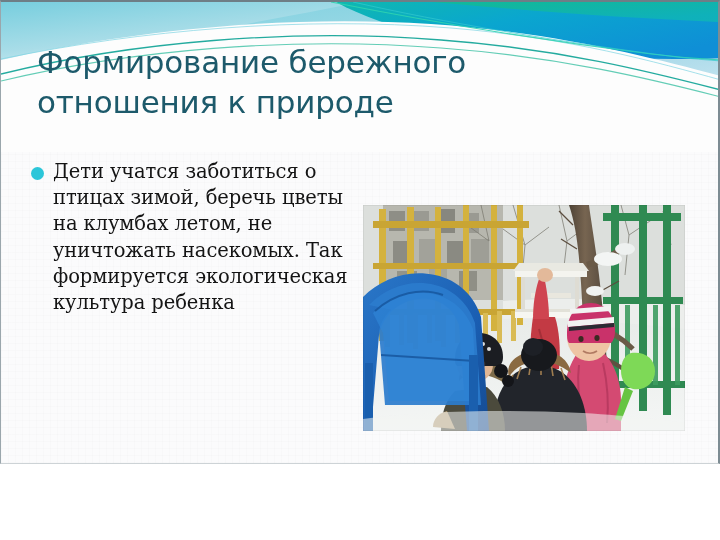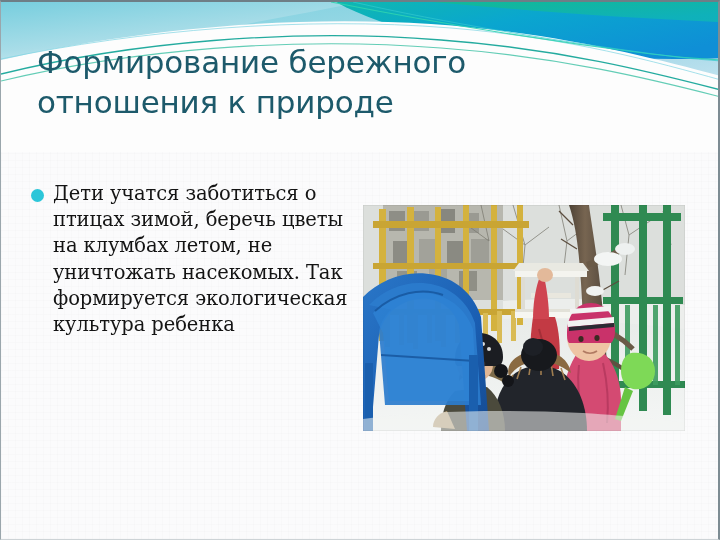--- a/index.html
+++ b/index.html
@@ -7,21 +7,21 @@
     padding: 0;
     background: #ffffff;
   }
   body {
     font-family: "Liberation Sans", sans-serif;
   }
 
   #slide {
     position: relative;
     width: 720px;
-    height: 540px;
+    height: 464px;
     overflow: hidden;
     background: #e5e5e5;
     box-sizing: border-box;
     border-top: 2px solid #6e7e86;
     border-left: 1px solid #9aa6ac;
     border-right: 2px solid #7d8c93;
     border-bottom: 1px solid #cdd3d6;
   }
 
   
@@ -60,21 +60,20 @@
     letter-spacing: -0.2px;
     white-space: pre-line;
   }
 
   
   .body-block {
     position: absolute;
     left: 30px;
     top: 157px;
     width: 318px;
-    margin-top: 22px;
   }
   .bullet-row {
     display: flex;
     align-items: flex-start;
   }
   .bullet-dot {
     flex: 0 0 auto;
     width: 13px;
     height: 13px;
     border-radius: 50%;

